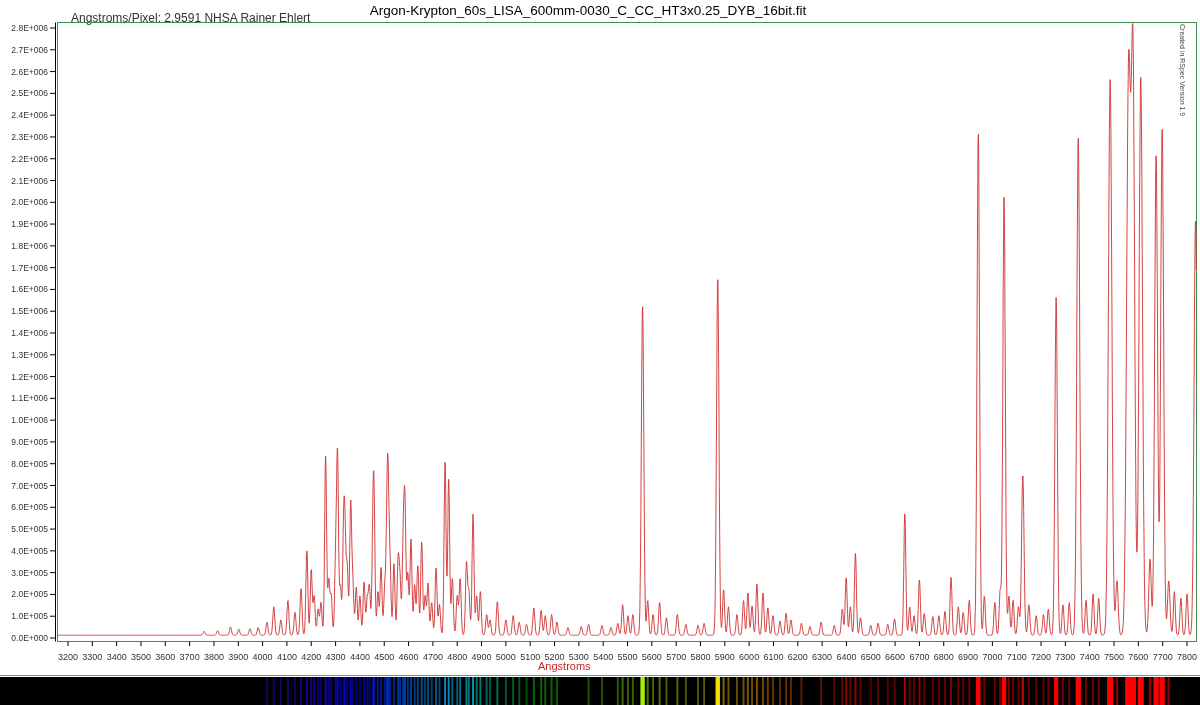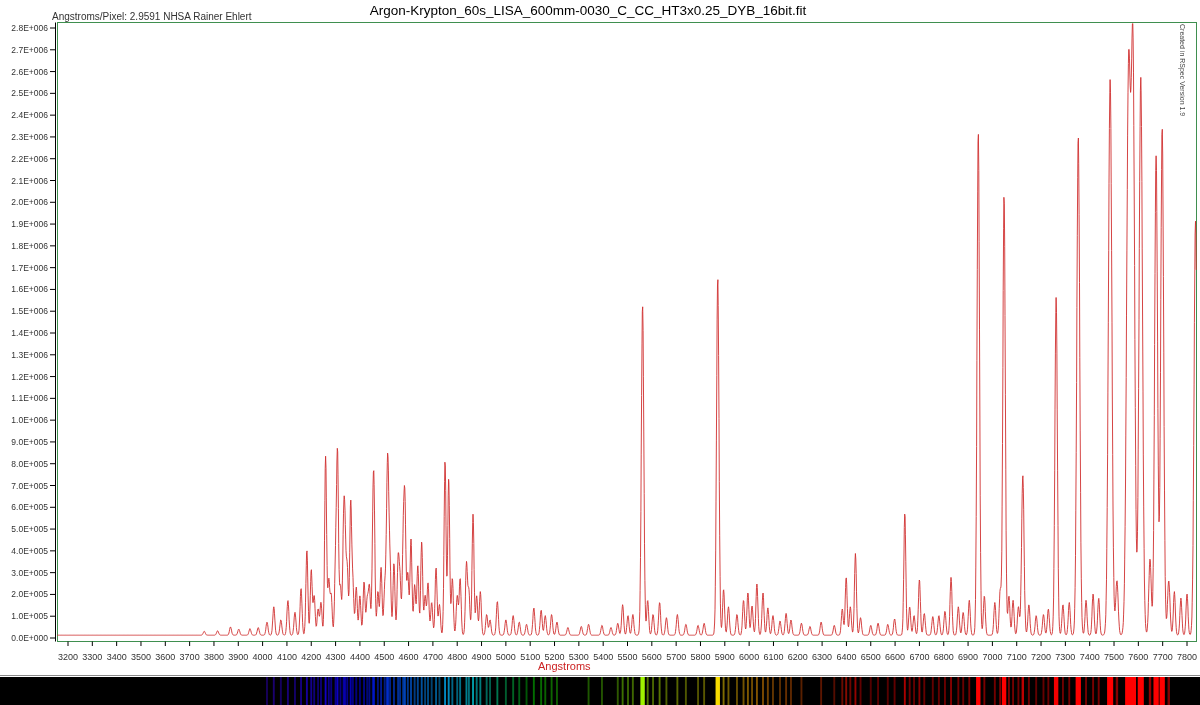--- a/index.html
+++ b/index.html
@@ -1,20 +1,20 @@
 <!DOCTYPE html>
 <html><head>
 <meta charset="utf-8">
 <style>
   html,body{margin:0;padding:0;background:#fff;}
   #app{position:relative;width:1200px;height:705px;background:#ffffff;overflow:hidden;
        font-family:"Liberation Sans",sans-serif;}
   #title{position:absolute;top:3px;left:0;width:1176px;text-align:center;
          font-size:13.5px;color:#000;}
-  #scale-note{position:absolute;top:11px;left:52px;font-size:10px;color:#333;}
+  #scale-note{position:absolute;top:11px;left:71px;font-size:12px;color:#333;}
   #credit{position:absolute;top:24px;left:1186px;font-size:7px;color:#444;
           transform:rotate(90deg);transform-origin:0 0;white-space:nowrap;}
   #plot-svg{position:absolute;top:0;left:0;}
   #xaxis-label{position:absolute;top:660px;left:538px;font-size:11px;font-weight:normal;color:#cc2222;}
   #strip-sep{position:absolute;top:675px;left:0;width:1200px;height:1px;background:#8a8a8a;}
   #strip-svg{position:absolute;top:677px;left:0;}
   text{font-family:"Liberation Sans",sans-serif;}
 </style>
 </head>
 <body>

